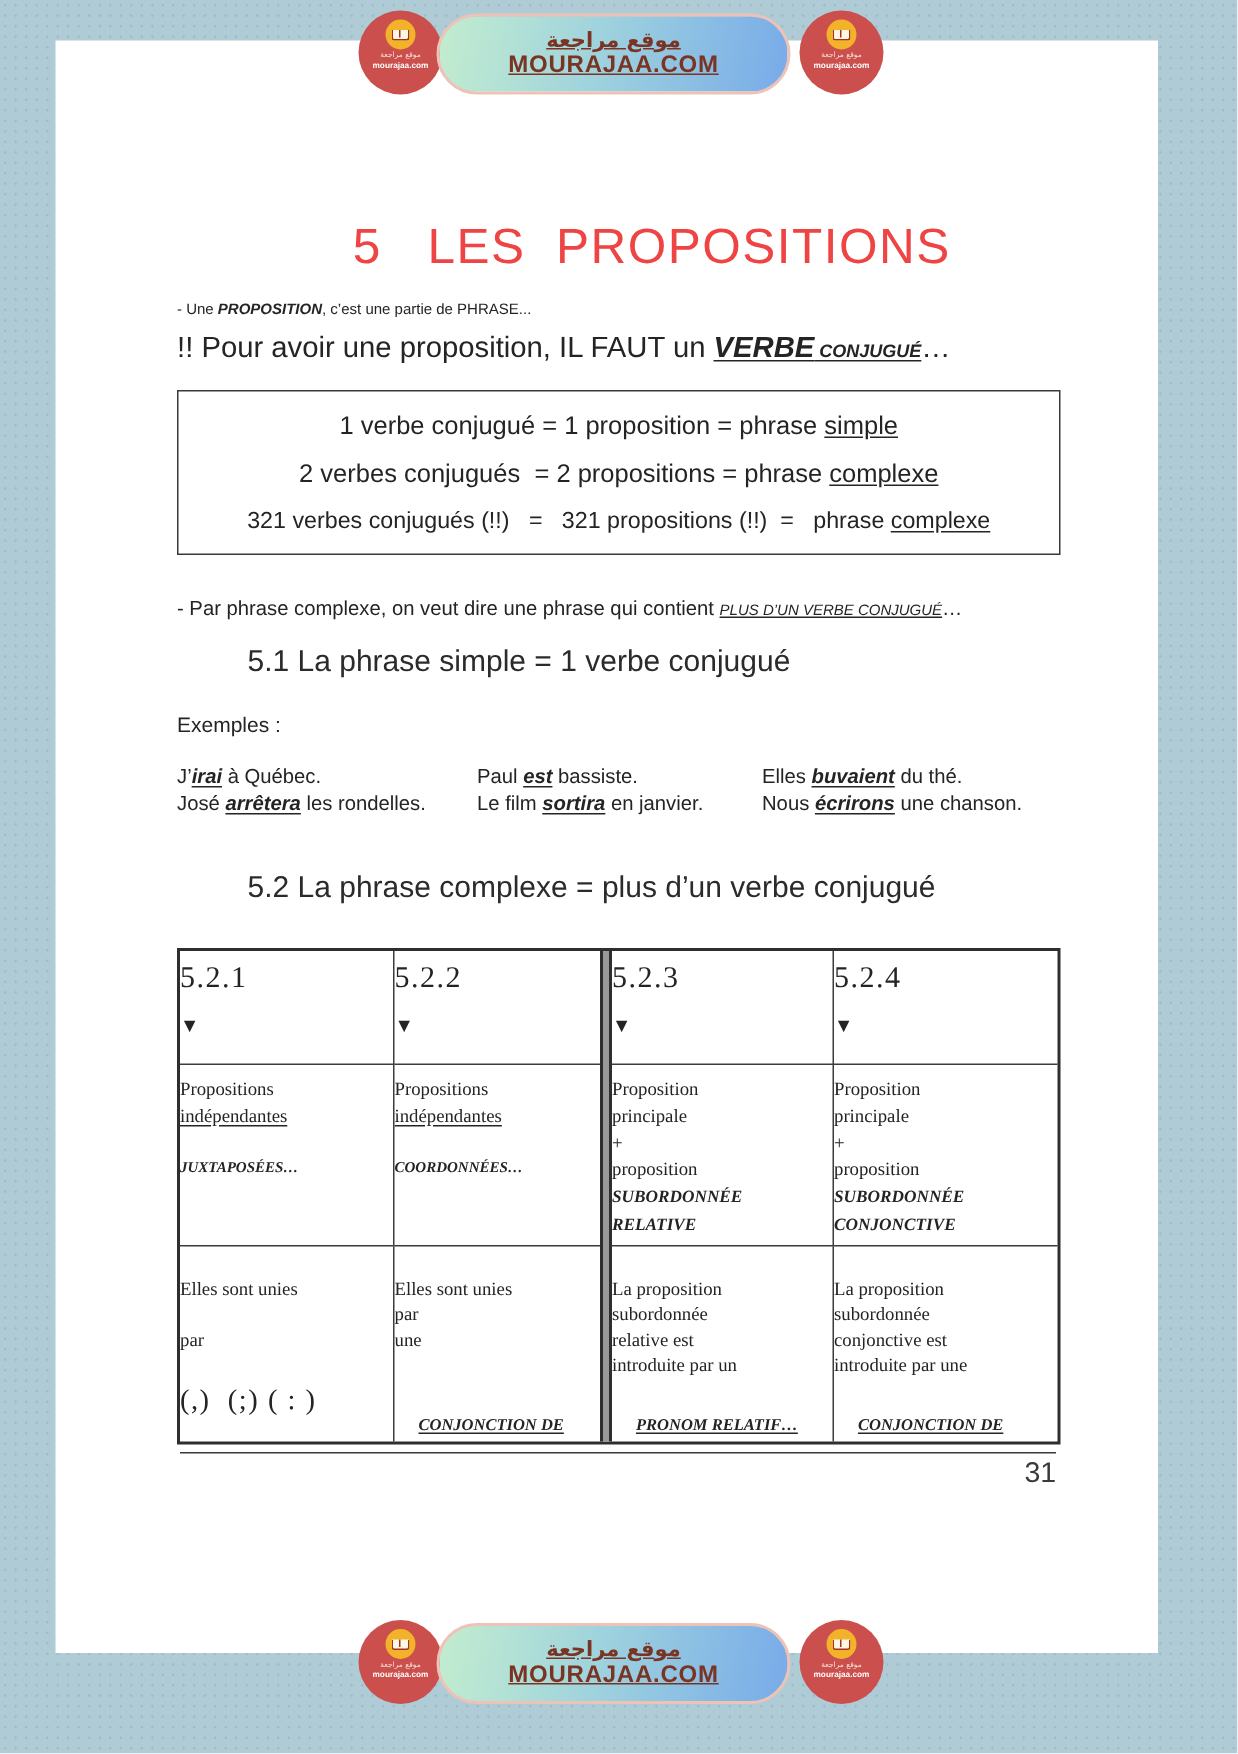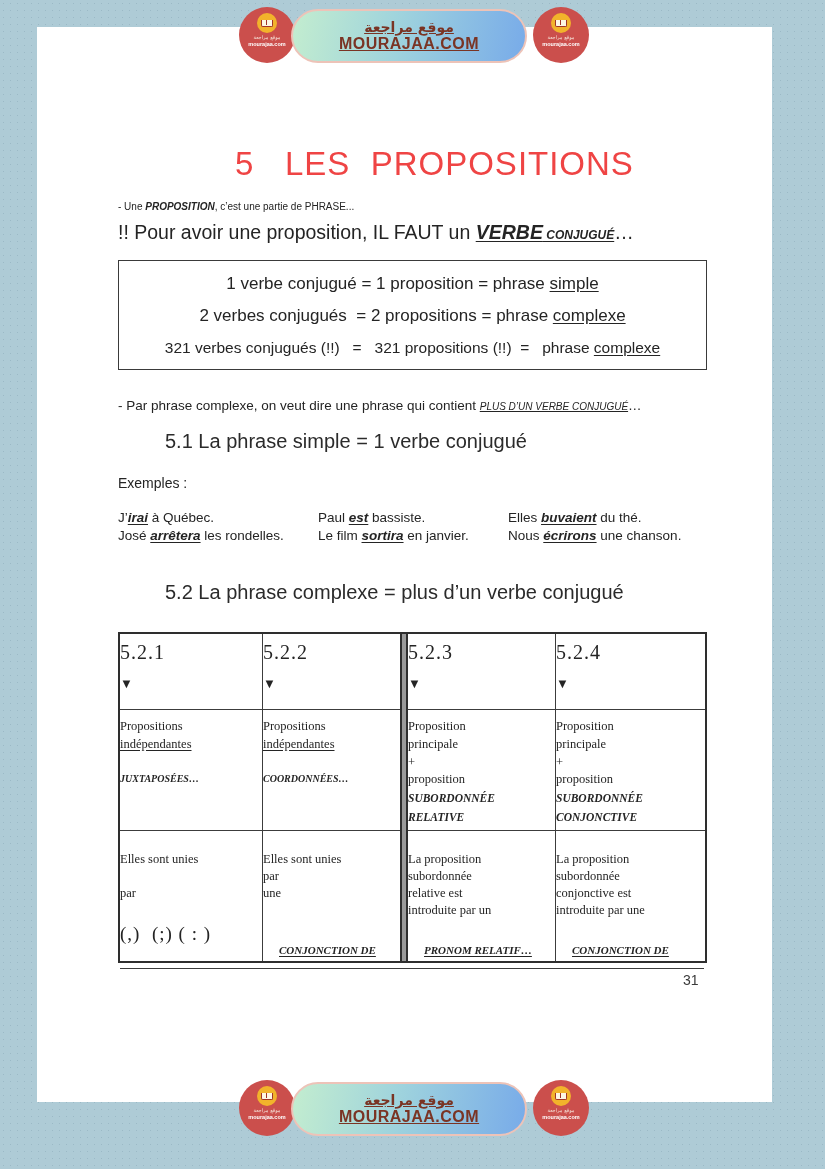--- a/index.html
+++ b/index.html
@@ -67,21 +67,21 @@
   .r2{padding-top:8px;font-size:12.5px;line-height:1.42;}
   .r2 .tag{font-weight:bold;font-style:italic;font-size:10px;margin-top:18px;}
   .r2 .tag2{font-weight:bold;font-style:italic;font-size:11.5px;margin-top:1px;line-height:1.55;}
   .r3{padding-top:20px;font-size:12.5px;line-height:1.35;}
   .r3 .gap{margin-top:17px;}
   .punct{font-size:19px;margin-top:19px;white-space:pre;letter-spacing:1px;}
   .bottom-tag{position:absolute;bottom:3px;left:16px;right:0;font-weight:bold;font-style:italic;
     text-decoration:underline;text-underline-offset:2px;font-size:11px;}
 
   .foot-rule{left:83px;top:941px;width:584px;height:0;border-top:1.5px solid #3a3a3a;}
-  .page-num{left:646px;top:945px;font-size:14px;color:#3a3a3a;}
+  .page-num{left:646px;top:945px;font-size:19px;color:#3a3a3a;}
 </style>
 </head>
 <body>
 
 <div class="canvas">
 
   <div class="paper">
 
     <div class="abs doc-title">5   LES  PROPOSITIONS</div>
 

